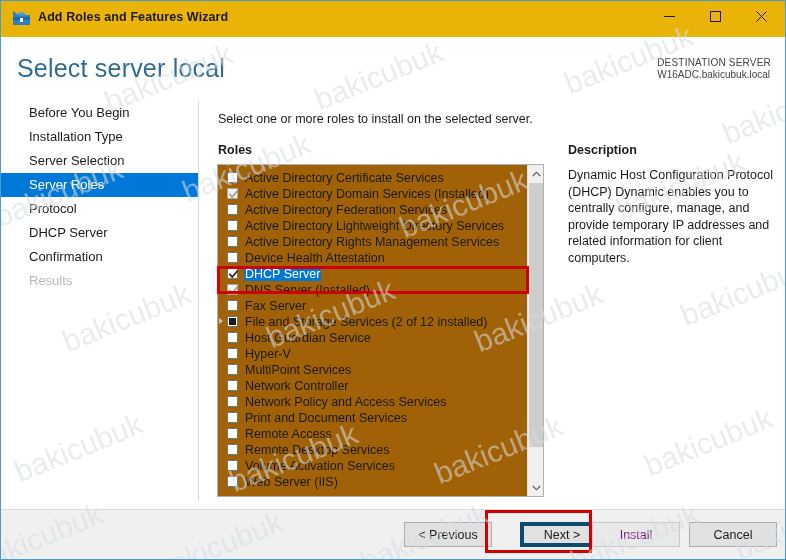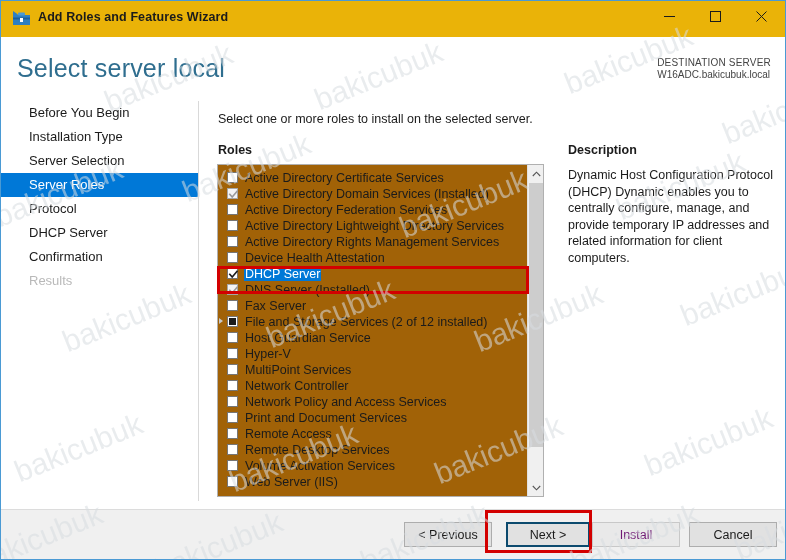--- a/index.html
+++ b/index.html
@@ -267,21 +267,21 @@
     border: 1px solid #adadad;
     background: #e1e1e1;
     font-family: "Liberation Sans", sans-serif;
     font-size: 12.5px;
     color: #1b1b1b;
     cursor: default;
     padding: 0;
   }
   .footer-btn.disabled { color: #701a75; border-color: #c8c8c8; background: #e9e9e9; }
   #btn-previous { right: 293px; width: 88px; }
-  #btn-next     { right: 195px; width: 84px; border: 2px solid #0c4a6e; }
+  #btn-next     { right: 181px; width: 84px; border: 4px solid #0c4a6e; }
   #btn-install  { right: 105px; width: 88px; }
   #btn-cancel   { right: 8px;  width: 88px; }
 
   
   .annot {
     position: absolute;
     border: 3px solid #d30000;
     z-index: 30;
     pointer-events: none;
   }

